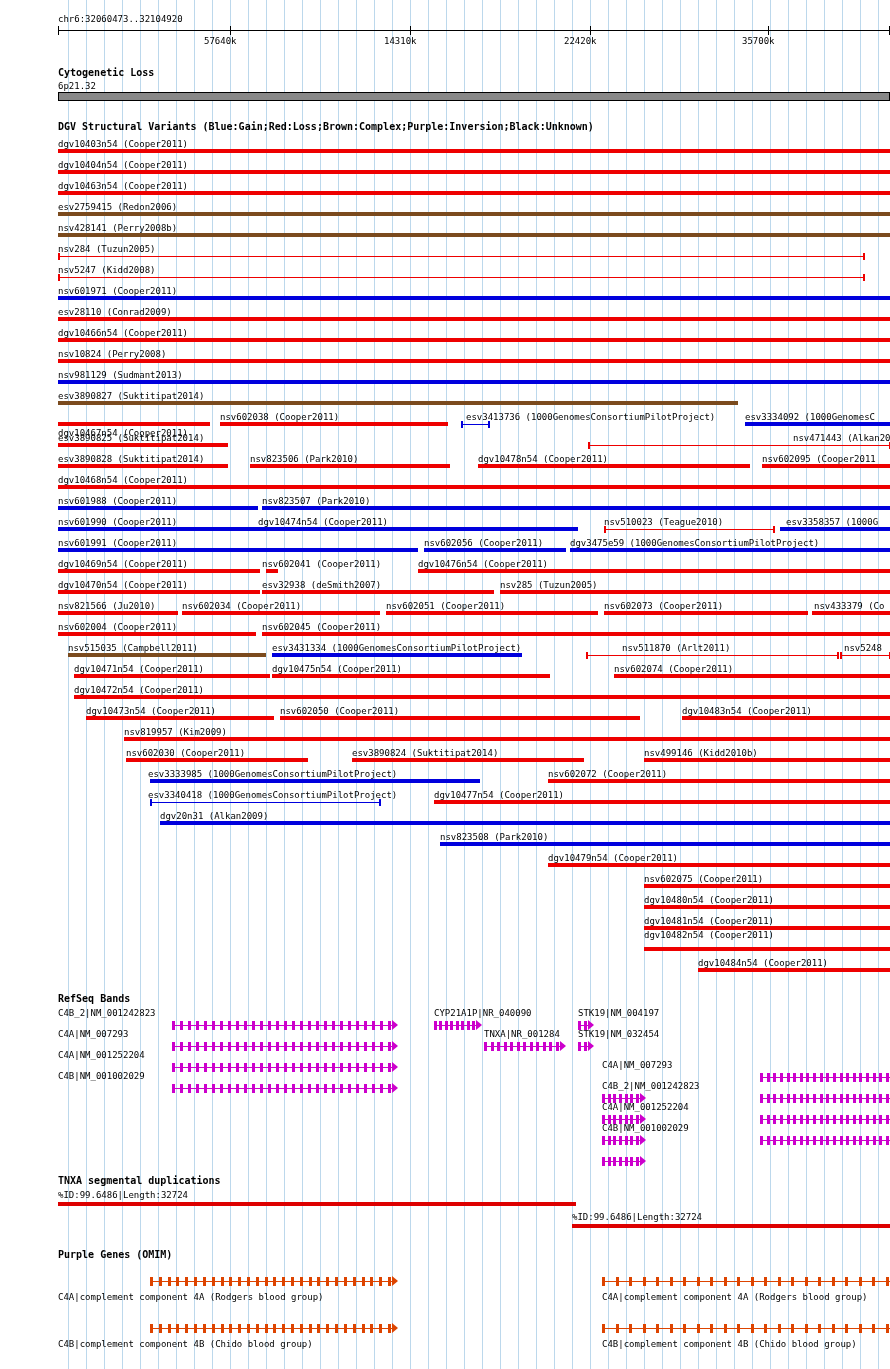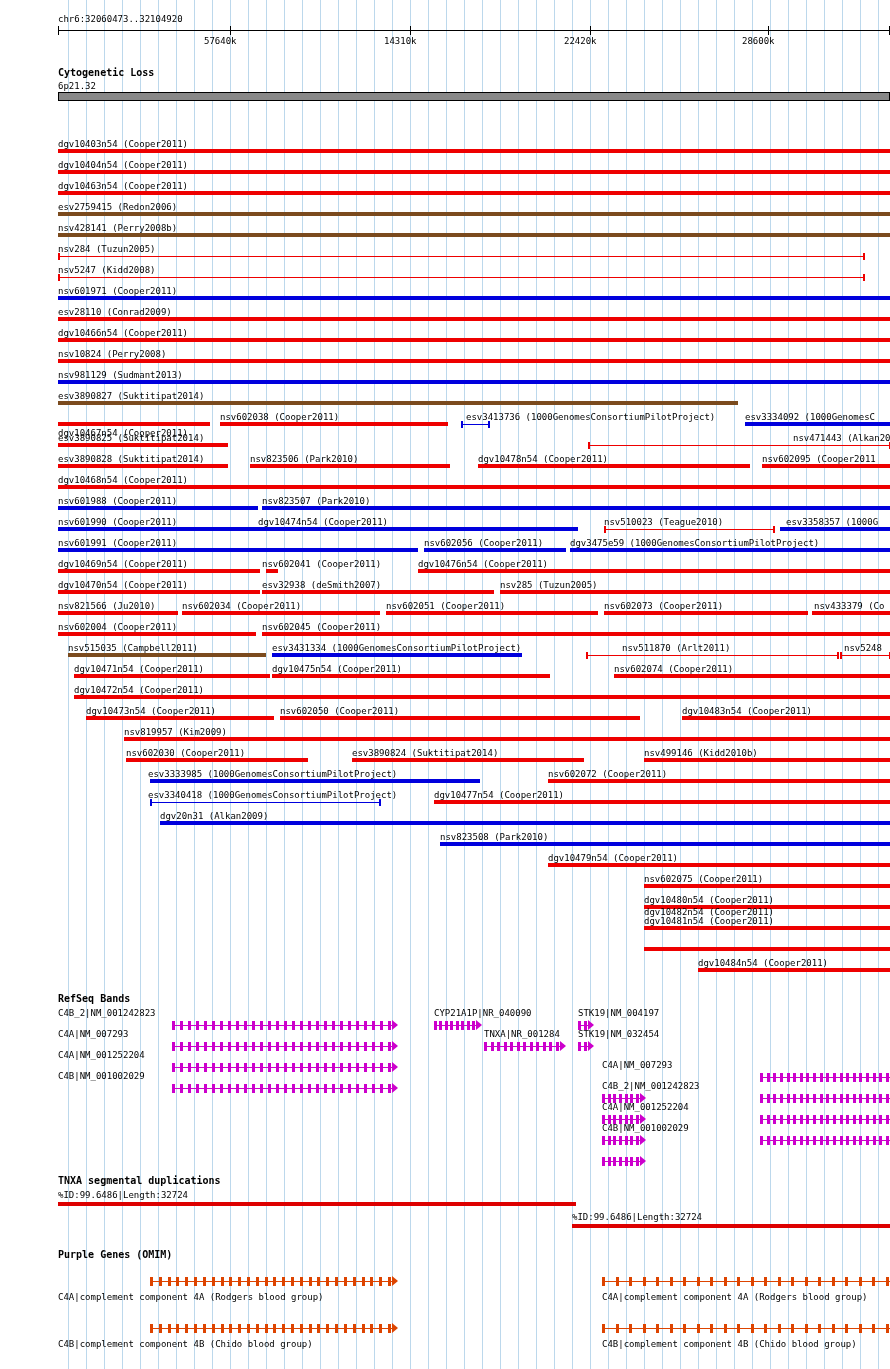--- a/index.html
+++ b/index.html
@@ -76,27 +76,28 @@
   <div class="tick" style="left:58px;top:26px;height:9px;"></div>
   <div class="tick" style="left:889px;top:26px;height:9px;"></div>
   <div id="ruler-ticks">
       <div class="tick" style="left: 230px; top: 26px; height: 9px;"></div>
       <div class="lbl" style="left: 204px; top: 36px;">57640k</div>
       <div class="tick" style="left: 410px; top: 26px; height: 9px;"></div>
       <div class="lbl" style="left: 384px; top: 36px;">14310k</div>
       <div class="tick" style="left: 590px; top: 26px; height: 9px;"></div>
       <div class="lbl" style="left: 564px; top: 36px;">22420k</div>
       <div class="tick" style="left: 768px; top: 26px; height: 9px;"></div>
-      <div class="lbl" style="left: 742px; top: 36px;">28600k</div>
+      <div class="lbl" style="left: 742px; top: 36px;">35700k</div>
     </div>
 
   <div class="hdr" style="left:58px;top:67px;">Cytogenetic Loss</div>
   <div class="lbl" style="left:58px;top:81px;">6p21.32</div>
   <div class="chrom" style="left:58px;top:92px;width:832px;"></div>
 
+  <div class="hdr" style="left:58px;top:121px;">DGV Structural Variants (Blue:Gain;Red:Loss;Brown:Complex;Purple:Inversion;Black:Unknown)</div>
   <div id="dgv-layer">
       <div class="lbl" style="left: 58px; top: 139px; color: rgb(0, 0, 0);">dgv10403n54 (Cooper2011)</div>
       <div class="bar" style="left: 58px; width: 832px; top: 149px; background: rgb(238, 0, 0);"></div>
       <div class="lbl" style="left: 58px; top: 160px; color: rgb(0, 0, 0);">dgv10404n54 (Cooper2011)</div>
       <div class="bar" style="left: 58px; width: 832px; top: 170px; background: rgb(238, 0, 0);"></div>
       <div class="lbl" style="left: 58px; top: 181px; color: rgb(0, 0, 0);">dgv10463n54 (Cooper2011)</div>
       <div class="bar" style="left: 58px; width: 832px; top: 191px; background: rgb(238, 0, 0);"></div>
       <div class="lbl" style="left: 58px; top: 202px; color: rgb(0, 0, 0);">esv2759415 (Redon2006)</div>
       <div class="bar" style="left: 58px; width: 832px; top: 212px; background: rgb(123, 75, 30);"></div>
       <div class="lbl" style="left: 58px; top: 223px; color: rgb(0, 0, 0);">nsv428141 (Perry2008b)</div>
@@ -242,21 +243,21 @@
       <div class="lbl" style="left: 440px; top: 832px; color: rgb(0, 0, 0);">nsv823508 (Park2010)</div>
       <div class="bar" style="left: 440px; width: 450px; top: 842px; background: rgb(0, 0, 221);"></div>
       <div class="lbl" style="left: 548px; top: 853px; color: rgb(0, 0, 0);">dgv10479n54 (Cooper2011)</div>
       <div class="bar" style="left: 548px; width: 342px; top: 863px; background: rgb(238, 0, 0);"></div>
       <div class="lbl" style="left: 644px; top: 874px; color: rgb(0, 0, 0);">nsv602075 (Cooper2011)</div>
       <div class="bar" style="left: 644px; width: 246px; top: 884px; background: rgb(238, 0, 0);"></div>
       <div class="lbl" style="left: 644px; top: 895px; color: rgb(0, 0, 0);">dgv10480n54 (Cooper2011)</div>
       <div class="bar" style="left: 644px; width: 246px; top: 905px; background: rgb(238, 0, 0);"></div>
       <div class="lbl" style="left: 644px; top: 916px; color: rgb(0, 0, 0);">dgv10481n54 (Cooper2011)</div>
       <div class="bar" style="left: 644px; width: 246px; top: 926px; background: rgb(238, 0, 0);"></div>
-      <div class="lbl" style="left: 644px; top: 907px; color: rgb(0, 0, 0);">dgv10482n54 (Cooper2011)</div>
+      <div class="lbl" style="left: 644px; top: 930px; color: rgb(0, 0, 0);">dgv10482n54 (Cooper2011)</div>
       <div class="bar" style="left: 644px; width: 246px; top: 947px; background: rgb(238, 0, 0);"></div>
       <div class="lbl" style="left: 698px; top: 958px; color: rgb(0, 0, 0);">dgv10484n54 (Cooper2011)</div>
       <div class="bar" style="left: 698px; width: 192px; top: 968px; background: rgb(238, 0, 0);"></div>
     </div>
 
   <div class="hdr" style="left:58px;top:993px;">RefSeq Bands</div>
   <div id="refseq-layer">
       <div class="lbl" style="left: 58px; top: 1008px; color: rgb(0, 0, 0);">C4B_2|NM_001242823</div>
       <div class="gene-line" style="left: 172px; width: 220px; top: 1025px; background: rgb(204, 0, 204);"></div>
       <div class="exon" style="left: 172px; top: 1021px; background: rgb(204, 0, 204);"></div>

